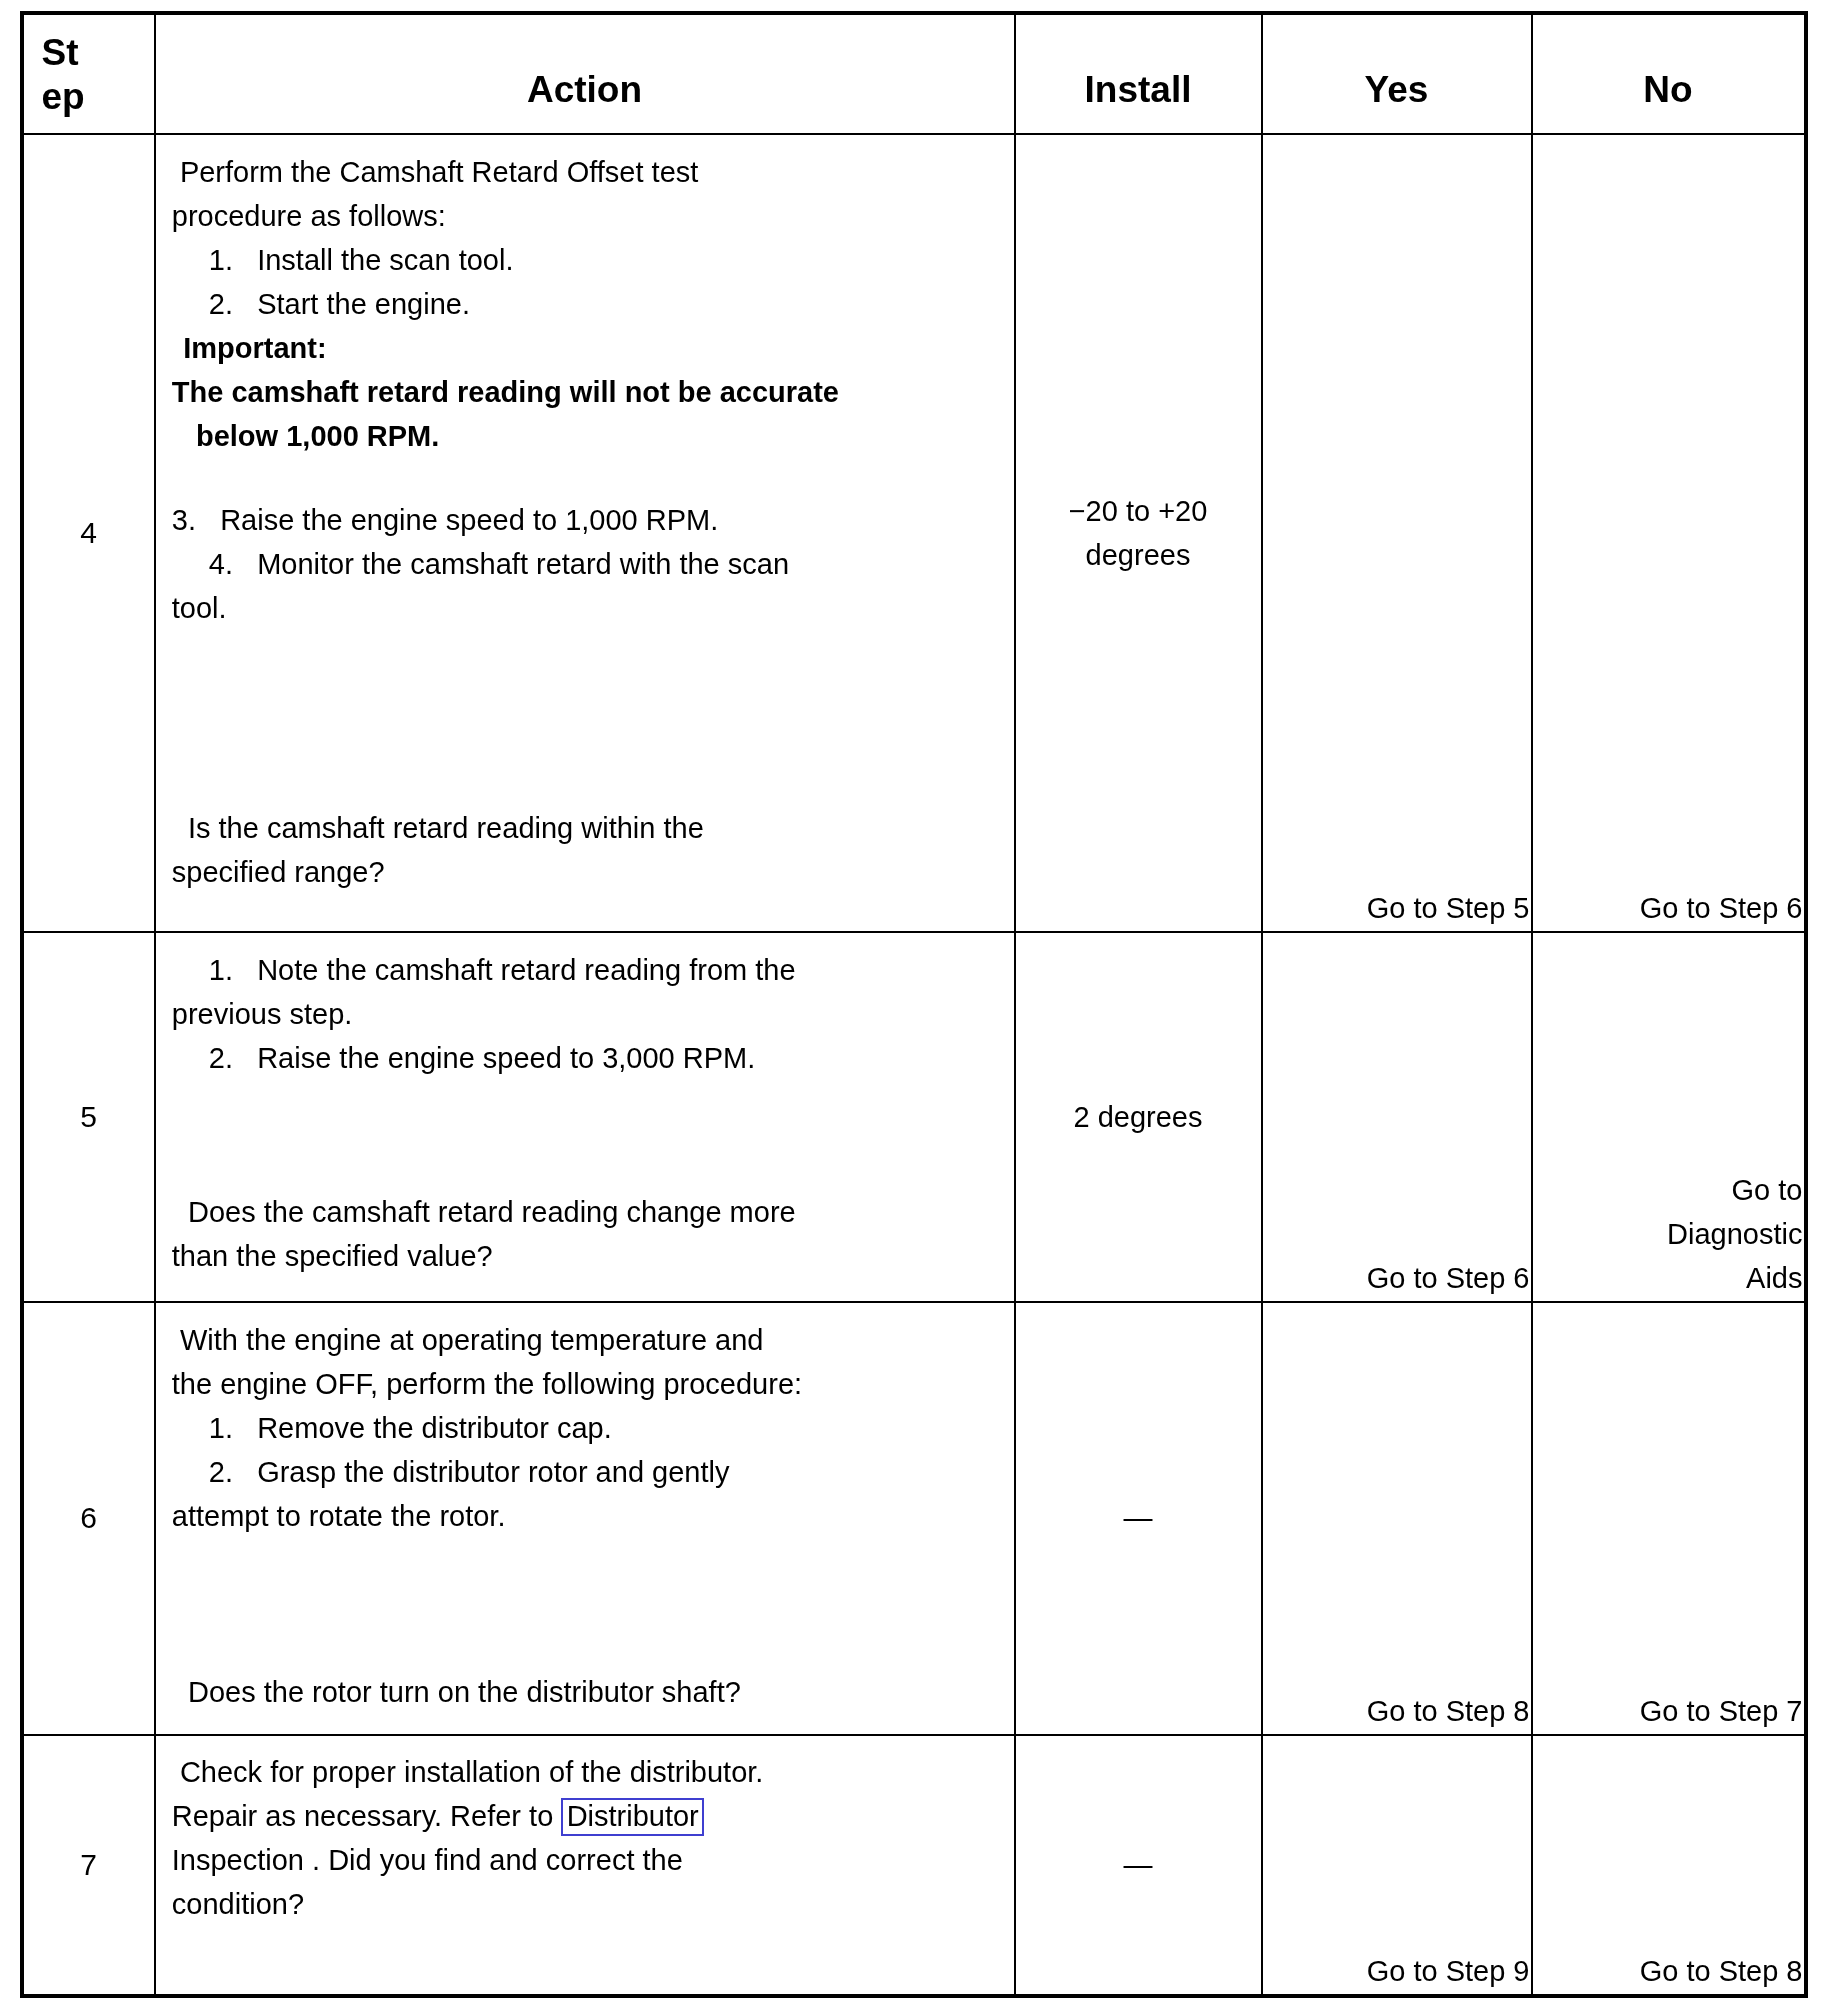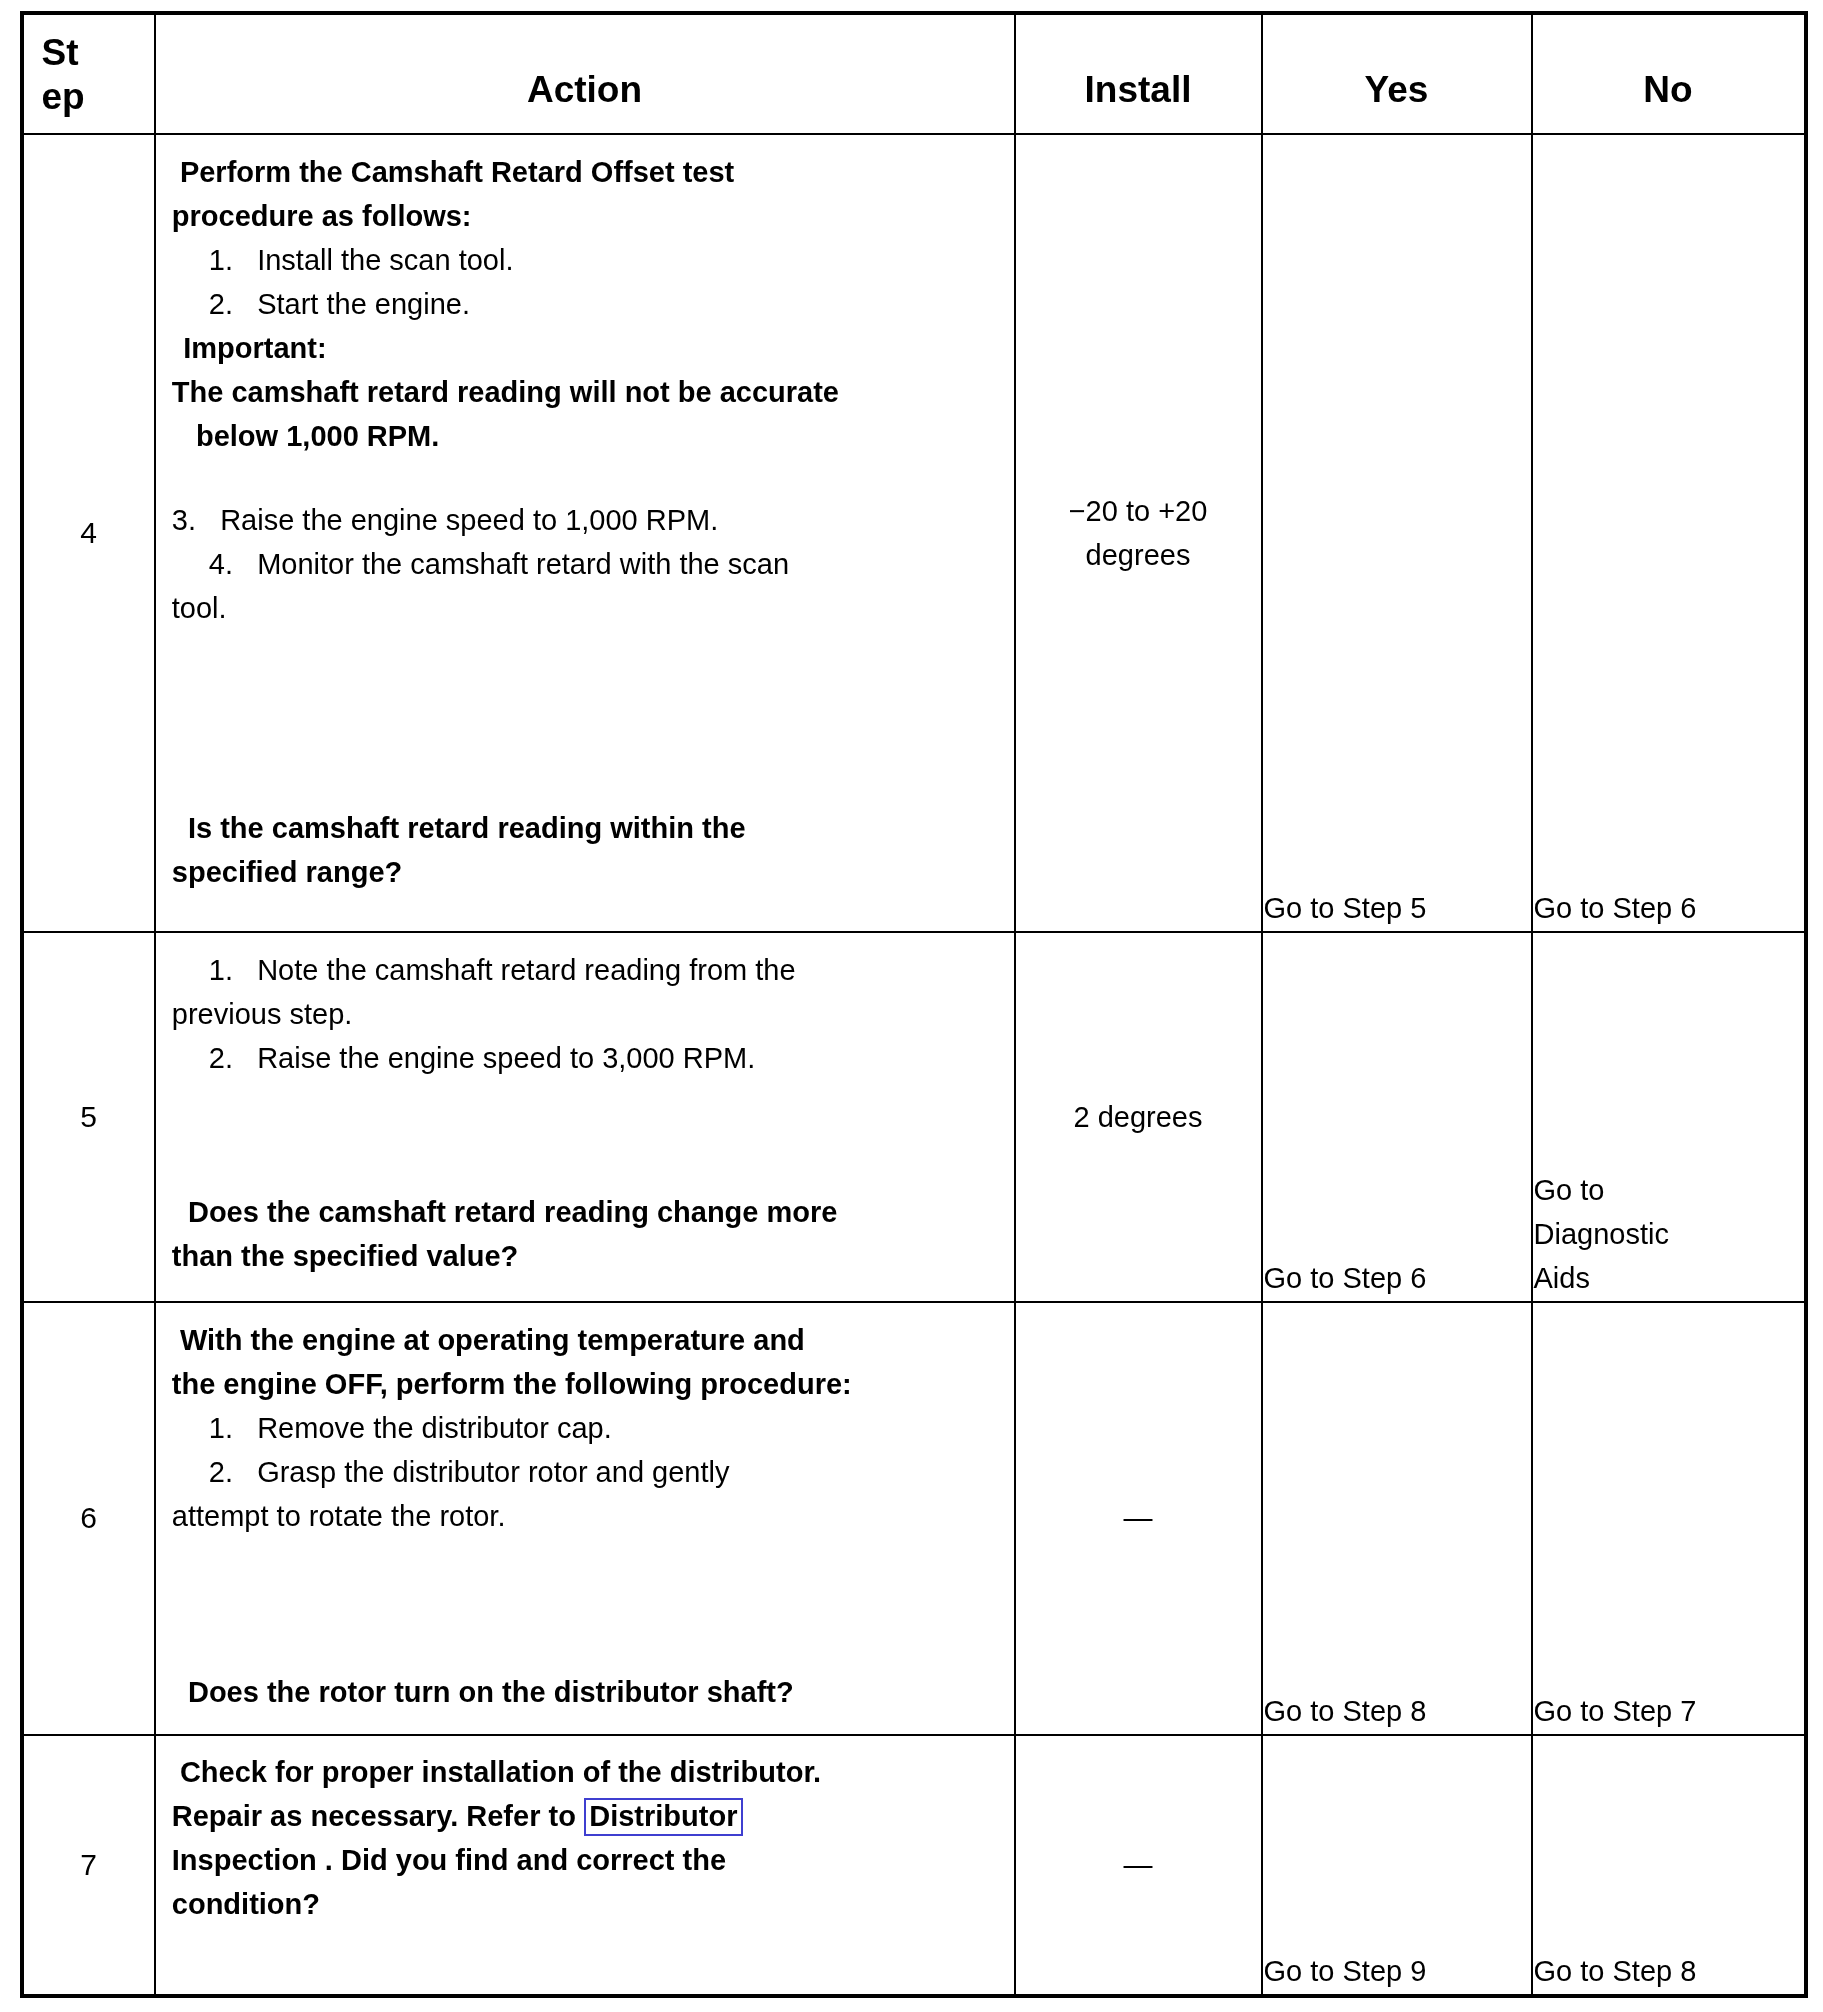--- a/index.html
+++ b/index.html
@@ -48,32 +48,32 @@
     font-size:30px;
   }
   td.action-cell{
     vertical-align:top;
     padding:14.7px 16.3px 19.5px 16.3px;
   }
   td.action-cell p.ap{
     margin:0;
     white-space:pre-wrap;
   }
-  .p-plain{text-indent:8.1px;font-weight:bold;}
+  .p-plain{text-indent:8.1px;}
   .p-num{text-indent:37px;}
   .p-numout{margin-left:-14.7px;text-indent:0;}
   .p-boldplain{font-weight:bold;text-indent:11.4px;}
   .p-boldout{font-weight:bold;margin-left:-13px;text-indent:0;}
   td.values-cell{
     text-align:center;
     vertical-align:middle;
     white-space:pre-line;
   }
   td.yes-cell, td.no-cell{
-    text-align:left;
+    text-align:right;
     vertical-align:bottom;
     white-space:pre-line;
   }
   .link-box{
     border:2.4px solid var(--link-box,#3f3fd0);
     padding:0 3.3px 1.6px 3.3px;
   }
 </style>
 </head>
 <body>

